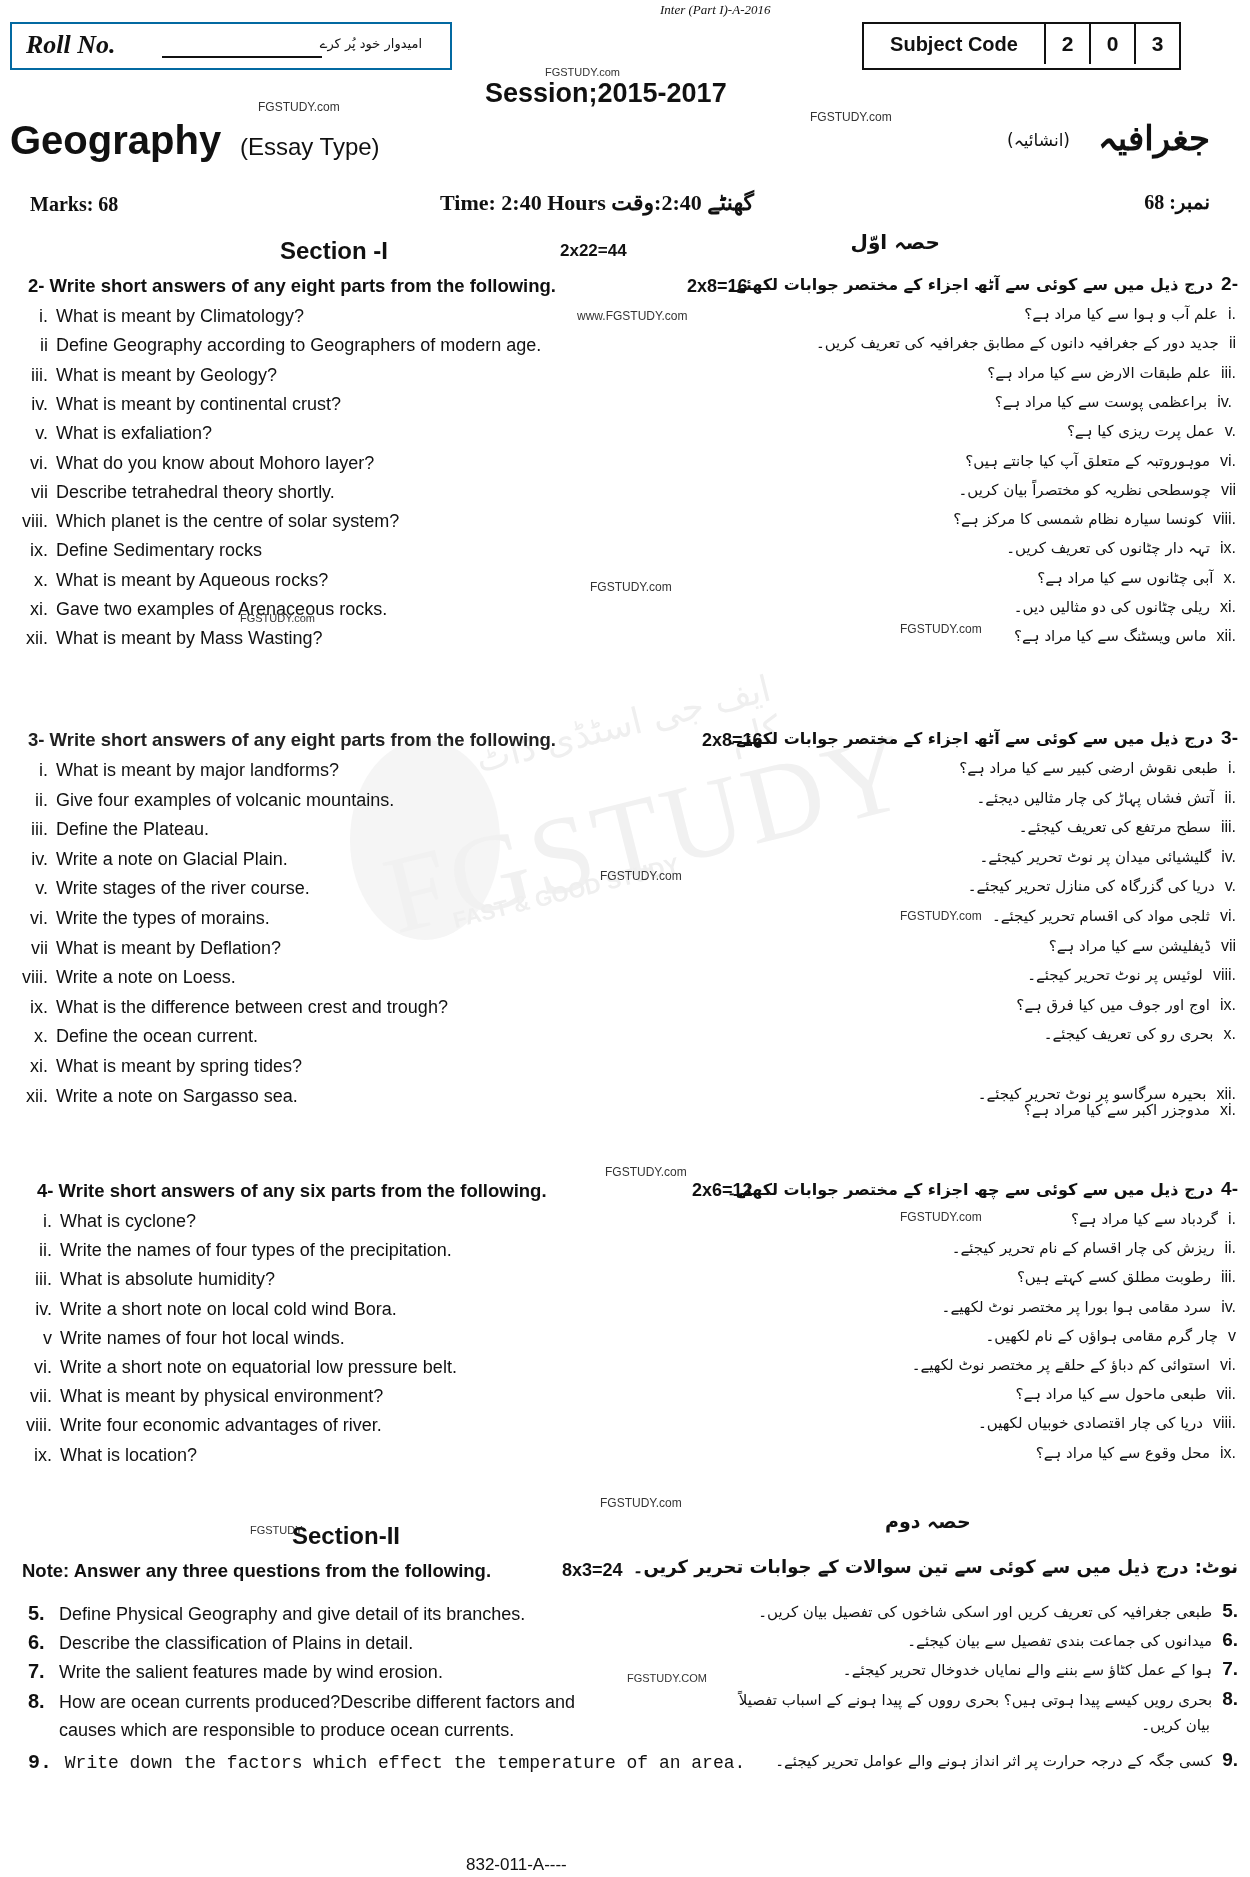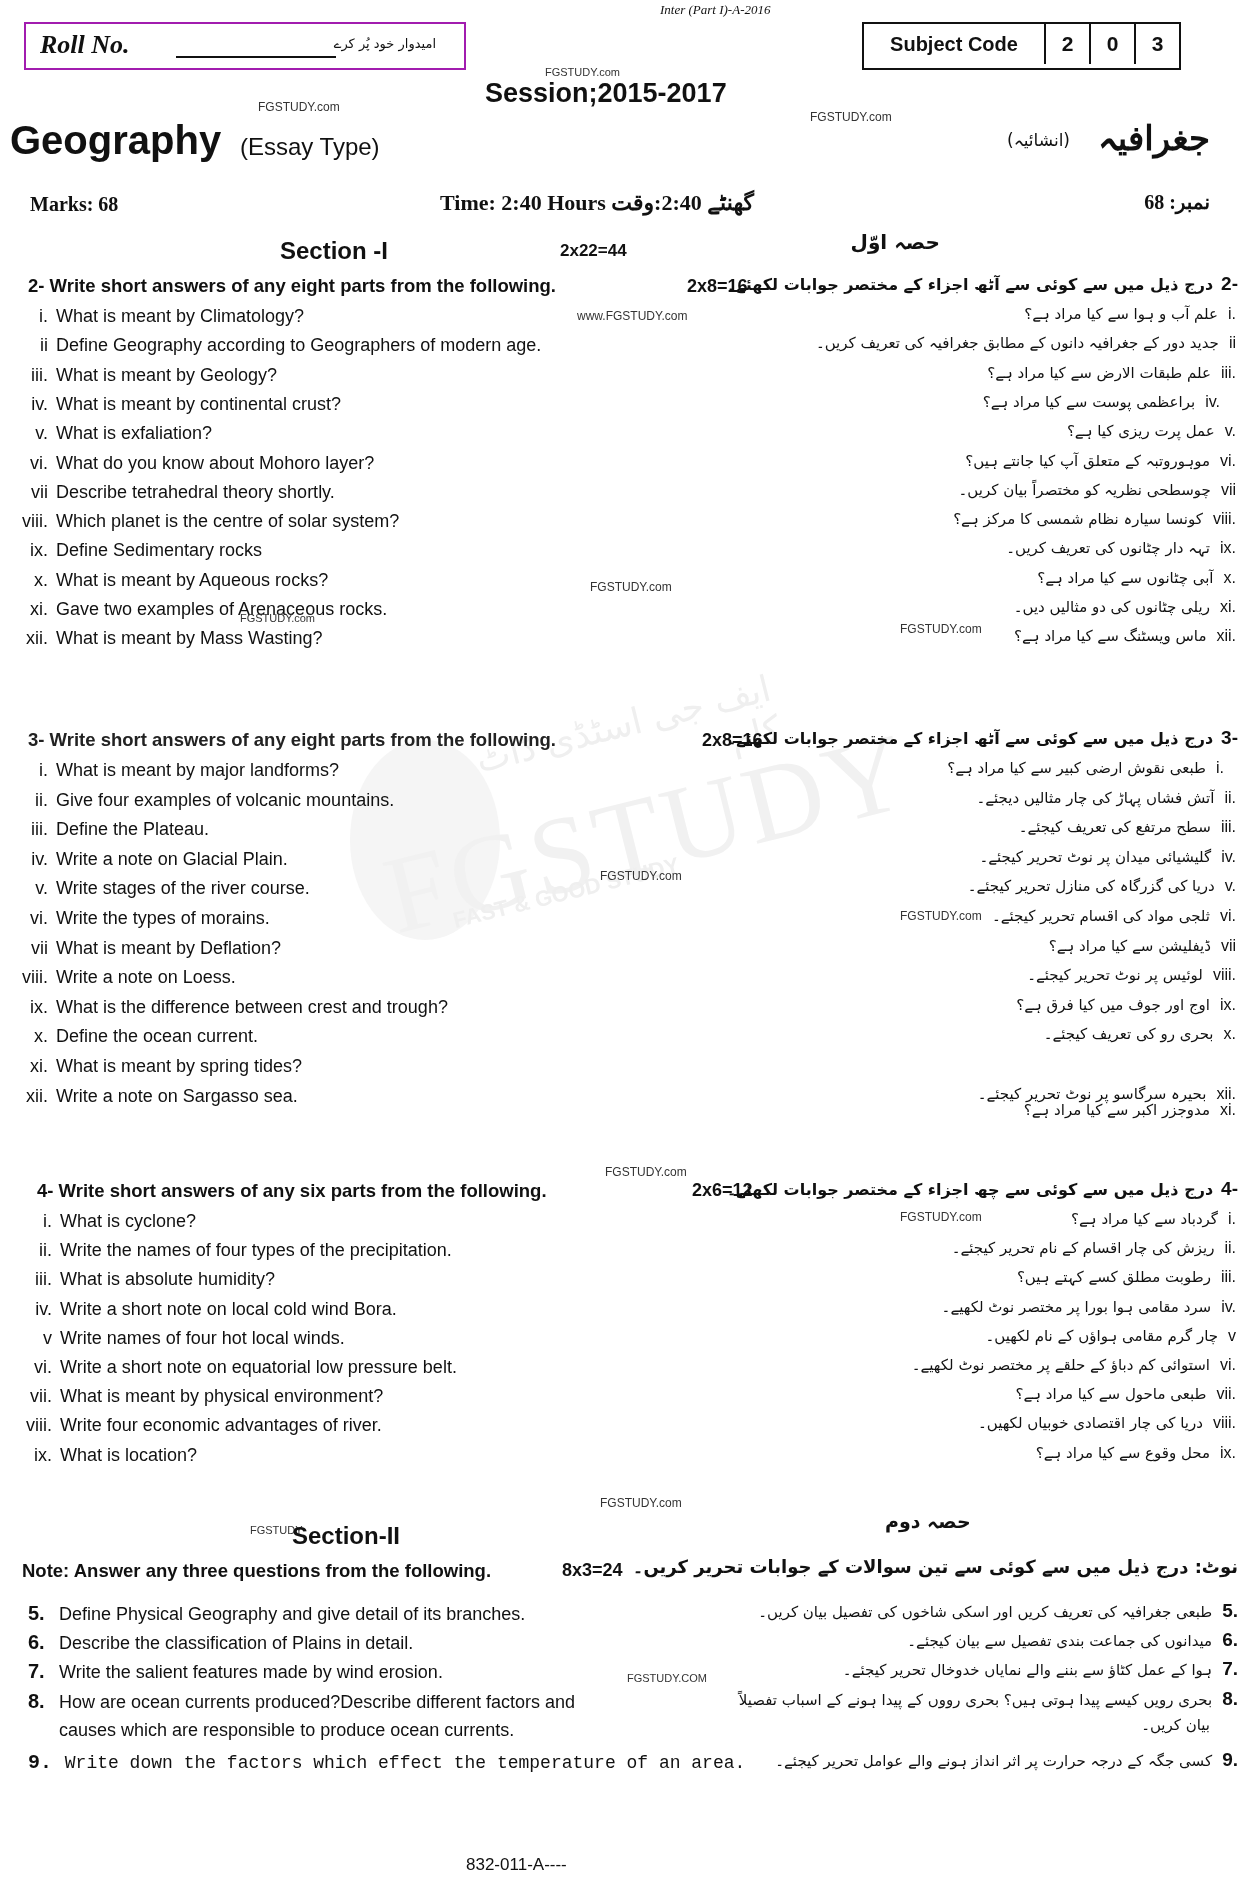--- a/index.html
+++ b/index.html
@@ -2,21 +2,21 @@
 <html><head>
   <meta charset="utf-8">
   <style>
     html, body { margin:0; padding:0; background:#ffffff; }
     body { width:1250px; height:1877px; position:relative; overflow:hidden; color:#111; font-family:"Liberation Sans", sans-serif; }
     .abs { position:absolute; white-space:nowrap; }
     .wm { position:absolute; font-family:"Liberation Sans", sans-serif; font-size:12px; color:#333; white-space:nowrap; }
 
     
     .header-top { left:660px; top:2px; font-size:13px; font-style:italic; font-family:"Liberation Serif", serif; }
-    .rollbox { left:24px; top:22px; width:438px; height:44px; border:2px solid #a21caf; border-left-width:2px; }
+    .rollbox { left:10px; top:22px; width:438px; height:44px; border:2px solid #0369a1; border-left-width:2px; }
     .rollbox .label { position:absolute; left:14px; top:6px; font-family:"Liberation Serif", serif; font-style:italic; font-weight:bold; font-size:26px; }
     .rollbox .line { position:absolute; left:150px; top:32px; width:160px; border-bottom:2px solid #111; }
     .rollbox .urdu { position:absolute; right:28px; top:12px; font-family:"DejaVu Sans", sans-serif; font-size:13px; direction:rtl; }
 
     .subject-code { left:862px; top:22px; height:44px; border:2px solid #111; display:flex; }
     .subject-code .cell { height:40px; display:flex; align-items:center; justify-content:center; font-weight:bold; font-size:21px; border-left:2px solid #111; width:43px; }
     .subject-code .cell.label { border-left:none; width:180px; font-size:20px; }
 
     .session { left:485px; top:78px; font-weight:bold; font-size:27px; }
     .title { left:10px; top:118px; font-weight:bold; font-size:40px; }
@@ -104,39 +104,39 @@
 <div class="wm" style="left:577px;top:309px;">www.FGSTUDY.com</div>
 
 <div id="q2-parts">
     <div class="abs item" style="left: 4px; top: 306px;"><span class="num">i.</span><span>What is meant by Climatology?</span></div>
     <div class="abs ur" style="right: 14px; top: 305px;"><span class="rn">i.</span><span>علم آب و ہوا سے کیا مراد ہے؟</span></div>
     <div class="abs item" style="left: 4px; top: 335.3px;"><span class="num">ii</span><span>Define Geography according to Geographers of modern age.</span></div>
     <div class="abs ur" style="right: 14px; top: 334.3px;"><span class="rn">ii</span><span>جدید دور کے جغرافیہ دانوں کے مطابق جغرافیہ کی تعریف کریں۔</span></div>
     <div class="abs item" style="left: 4px; top: 364.6px;"><span class="num">iii.</span><span>What is meant by Geology?</span></div>
     <div class="abs ur" style="right: 14px; top: 363.6px;"><span class="rn">iii.</span><span>علم طبقات الارض سے کیا مراد ہے؟</span></div>
     <div class="abs item" style="left: 4px; top: 393.9px;"><span class="num">iv.</span><span>What is meant by continental crust?</span></div>
-    <div class="abs ur" style="right: 30px; top: 392.9px;"><span class="rn">iv.</span><span>براعظمی پوست سے کیا مراد ہے؟</span></div>
+    <div class="abs ur" style="right: 18px; top: 392.9px;"><span class="rn">iv.</span><span>براعظمی پوست سے کیا مراد ہے؟</span></div>
     <div class="abs item" style="left: 4px; top: 423.2px;"><span class="num">v.</span><span>What is exfaliation?</span></div>
     <div class="abs ur" style="right: 14px; top: 422.2px;"><span class="rn">v.</span><span>عمل پرت ریزی کیا ہے؟</span></div>
     <div class="abs item" style="left: 4px; top: 452.5px;"><span class="num">vi.</span><span>What do you know about Mohoro layer?</span></div>
     <div class="abs ur" style="right: 14px; top: 451.5px;"><span class="rn">vi.</span><span>موہوروتبہ کے متعلق آپ کیا جانتے ہیں؟</span></div>
     <div class="abs item" style="left: 4px; top: 481.8px;"><span class="num">vii</span><span>Describe tetrahedral theory shortly.</span></div>
     <div class="abs ur" style="right: 14px; top: 480.8px;"><span class="rn">vii</span><span>چوسطحی نظریہ کو مختصراً بیان کریں۔</span></div>
     <div class="abs item" style="left: 4px; top: 511.1px;"><span class="num">viii.</span><span>Which planet is the centre of solar system?</span></div>
     <div class="abs ur" style="right: 14px; top: 510.1px;"><span class="rn">viii.</span><span>کونسا سیارہ نظام شمسی کا مرکز ہے؟</span></div>
     <div class="abs item" style="left: 4px; top: 540.4px;"><span class="num">ix.</span><span>Define Sedimentary rocks</span></div>
     <div class="abs ur" style="right: 14px; top: 539.4px;"><span class="rn">ix.</span><span>تہہ دار چٹانوں کی تعریف کریں۔</span></div>
     <div class="abs item" style="left: 4px; top: 569.7px;"><span class="num">x.</span><span>What is meant by Aqueous rocks?</span></div>
     <div class="abs ur" style="right: 14px; top: 568.7px;"><span class="rn">x.</span><span>آبی چٹانوں سے کیا مراد ہے؟</span></div>
     <div class="abs item" style="left: 4px; top: 599px;"><span class="num">xi.</span><span>Gave two examples of Arenaceous rocks.</span></div>
     <div class="abs ur" style="right: 14px; top: 598px;"><span class="rn">xi.</span><span>ریلی چٹانوں کی دو مثالیں دیں۔</span></div>
     <div class="abs item" style="left: 4px; top: 628.3px;"><span class="num">xii.</span><span>What is meant by Mass Wasting?</span></div>
     <div class="abs ur" style="right: 14px; top: 627.3px;"><span class="rn">xii.</span><span>ماس ویسٹنگ سے کیا مراد ہے؟</span></div>
     <div class="abs item" style="left: 4px; top: 760px;"><span class="num">i.</span><span>What is meant by major landforms?</span></div>
-    <div class="abs ur" style="right: 26px; top: 759px;"><span class="rn">i.</span><span>طبعی نقوش ارضی کبیر سے کیا مراد ہے؟</span></div>
+    <div class="abs ur" style="right: 14px; top: 759px;"><span class="rn">i.</span><span>طبعی نقوش ارضی کبیر سے کیا مراد ہے؟</span></div>
     <div class="abs item" style="left: 4px; top: 789.6px;"><span class="num">ii.</span><span>Give four examples of volcanic mountains.</span></div>
     <div class="abs ur" style="right: 14px; top: 788.6px;"><span class="rn">ii.</span><span>آتش فشاں پہاڑ کی چار مثالیں دیجئے۔</span></div>
     <div class="abs item" style="left: 4px; top: 819.2px;"><span class="num">iii.</span><span>Define the Plateau.</span></div>
     <div class="abs ur" style="right: 14px; top: 818.2px;"><span class="rn">iii.</span><span>سطح مرتفع کی تعریف کیجئے۔</span></div>
     <div class="abs item" style="left: 4px; top: 848.8px;"><span class="num">iv.</span><span>Write a note on Glacial Plain.</span></div>
     <div class="abs ur" style="right: 14px; top: 847.8px;"><span class="rn">iv.</span><span>گلیشیائی میدان پر نوٹ تحریر کیجئے۔</span></div>
     <div class="abs item" style="left: 4px; top: 878.4px;"><span class="num">v.</span><span>Write stages of the river course.</span></div>
     <div class="abs ur" style="right: 14px; top: 877.4px;"><span class="rn">v.</span><span>دریا کی گزرگاہ کی منازل تحریر کیجئے۔</span></div>
     <div class="abs item" style="left: 4px; top: 908px;"><span class="num">vi.</span><span>Write the types of morains.</span></div>
     <div class="abs ur" style="right: 14px; top: 907px;"><span class="rn">vi.</span><span>ثلجی مواد کی اقسام تحریر کیجئے۔</span></div>

